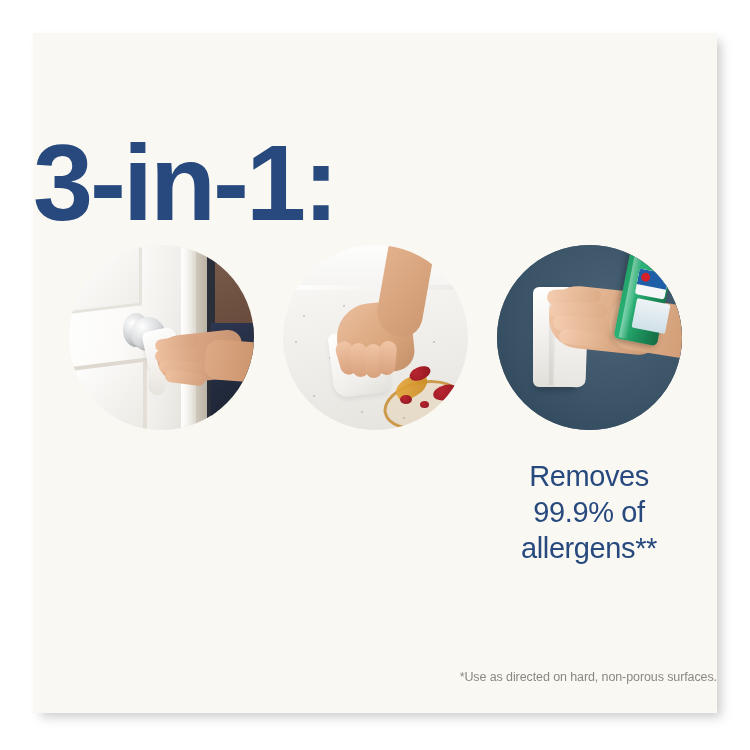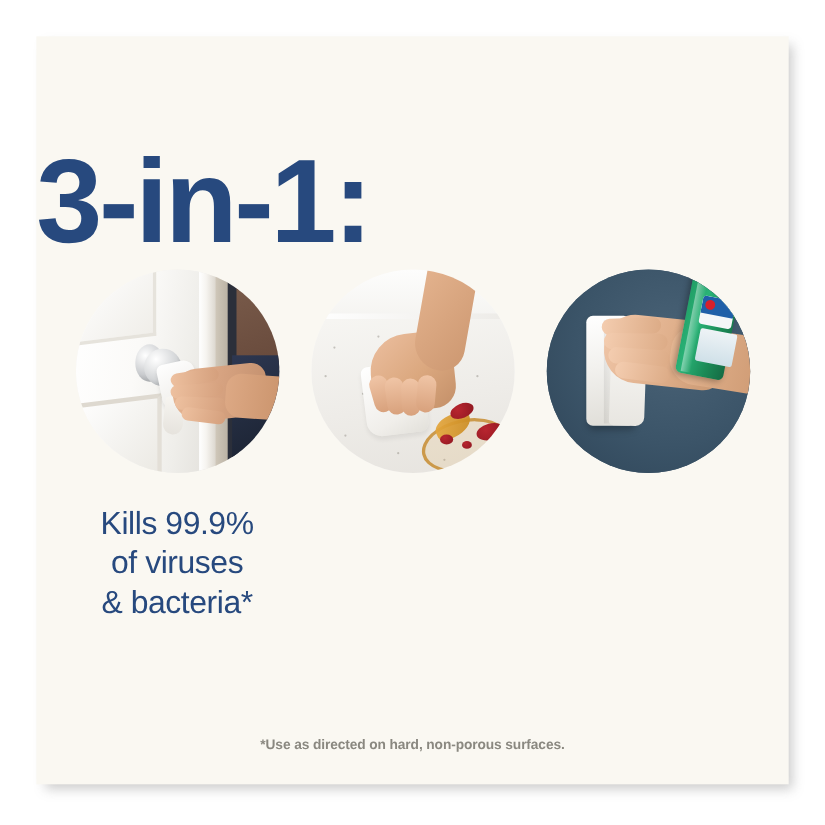--- a/index.html
+++ b/index.html
@@ -310,28 +310,27 @@
     white-space: pre-line;
   }
 
   
   .footnotes {
     position: absolute;
     left: 0;
     bottom: 28px;
     width: 684px;
     display: flex;
-    justify-content: center;
+    justify-content: flex-end;
     gap: 22px;
     font-size: 12.5px;
     line-height: 16px;
     color: #8a8880;
     letter-spacing: -0.1px;
     white-space: nowrap;
-    font-weight: bold;
   }
 </style>
 </head>
 <body>
 
 <div id="stage">
   <div class="panel">
 
     <div class="headline">3-in-1:</div>
 
@@ -351,23 +350,20 @@
           <div class="knob-ball"></div>
           <div class="wipe"></div>
           <div class="wipe-tail"></div>
           <div class="hand"></div>
           <div class="finger f1"></div>
           <div class="finger f2"></div>
           <div class="finger f3"></div>
           <div class="finger f4"></div>
           <div class="forearm"></div>
         </div>
-        <div class="caption">Kills 99.9%
-of viruses
-&amp; bacteria*</div>
       </div>
 
       <div class="feature">
         <div class="photo ph2">
           <div class="wall"></div>
           <div class="counter"></div>
           <div class="counter-edge"></div>
           <div class="speck" style="left:20px;  top:70px;"></div>
           <div class="speck" style="left:46px;  top:112px;"></div>
           <div class="speck" style="left:30px;  top:150px;"></div>
@@ -405,20 +401,23 @@
           <div class="fg g4"></div>
           <div class="arm3"></div>
           <div class="pack"></div>
           <div class="pack-gloss"></div>
           <div class="pack-bottom"></div>
           <div class="pack-label">
             <div class="lbl-blue"></div>
             <div class="lbl-red"></div>
           </div>
         </div>
+        <div class="caption">Removes
+99.9% of
+allergens**</div>
       </div>
 
     </div>
 
     <div class="footnotes">
       <span>*Use as directed on hard, non-porous surfaces.</span>
     </div>
 
   </div>
 </div>

